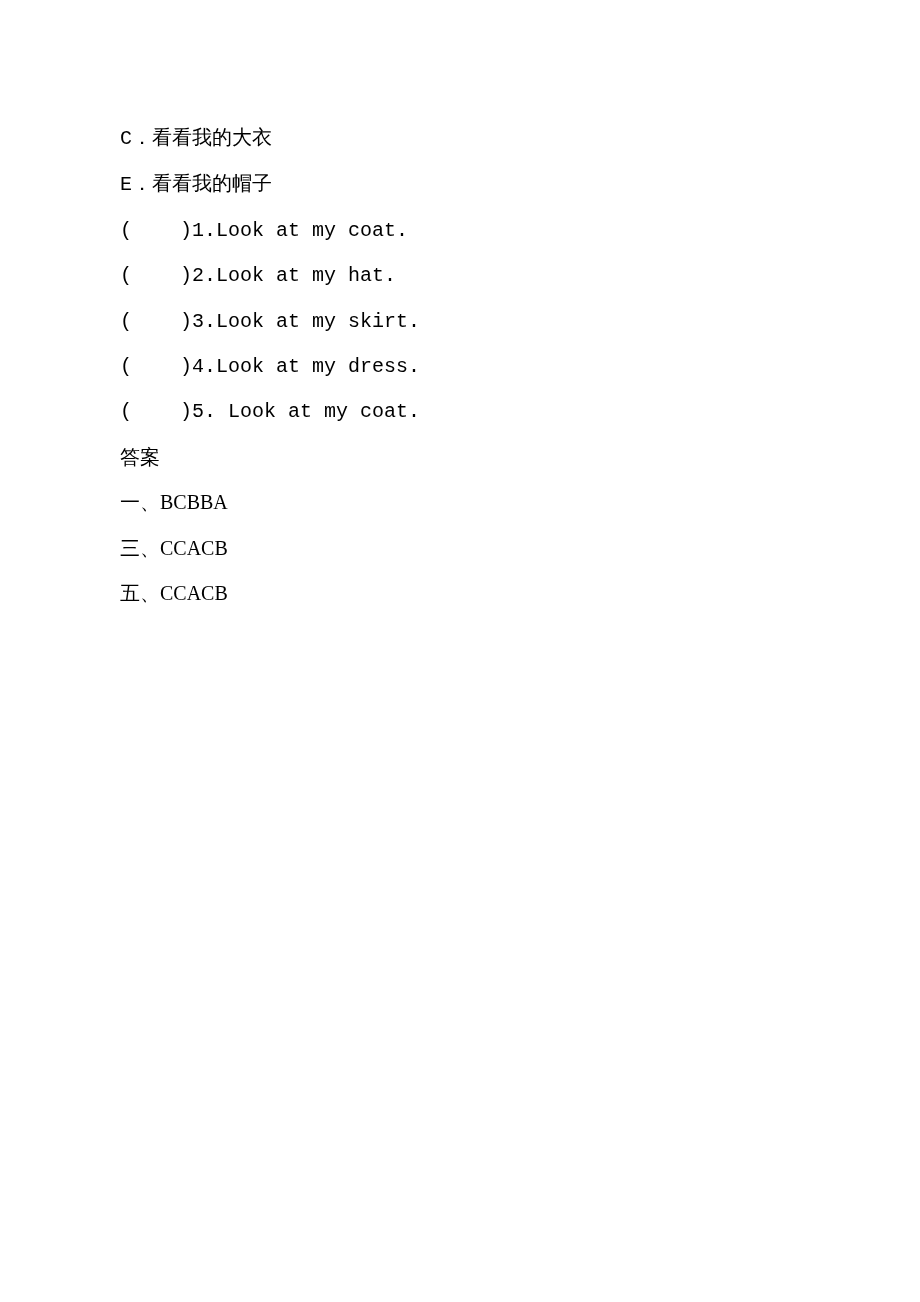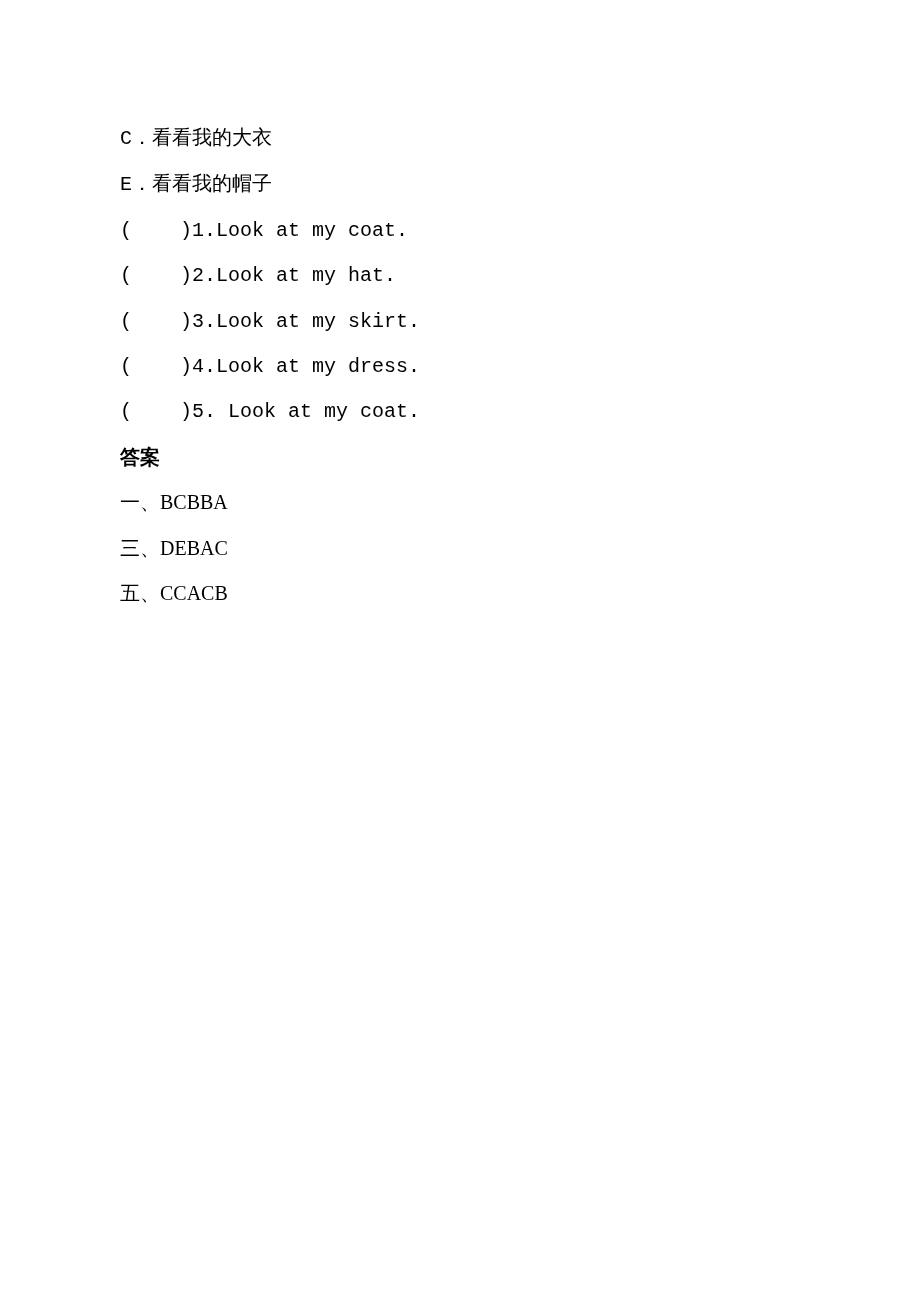--- a/index.html
+++ b/index.html
@@ -15,21 +15,21 @@
     box-sizing: border-box;
     font-family: "SimSun", "宋体", serif;
     font-size: 20px;
     color: #000;
     line-height: 2.27;
   }
   .mono {
     font-family: "Courier New", monospace;
   }
   .bold {
-    font-weight: bold;
+    font-weight: normal;
   }
   .line {
     white-space: pre;
   }
 </style>
 </head>
 <body>
 
 <div class="page">
 
@@ -38,16 +38,16 @@
 
   <div class="line mono"><span>(    )1.</span><span>Look at my coat.</span></div>
   <div class="line mono"><span>(    )2.</span><span>Look at my hat.</span></div>
   <div class="line mono"><span>(    )3.</span><span>Look at my skirt.</span></div>
   <div class="line mono"><span>(    )4.</span><span>Look at my dress.</span></div>
   <div class="line mono"><span>(    )5. </span><span>Look at my coat.</span></div>
 
   <div class="line bold">答案</div>
 
   <div class="line">一、BCBBA</div>
-  <div class="line">三、DEBAC</div>
+  <div class="line">三、CCACB</div>
   <div class="line">五、CCACB</div>
 
 </div>
 
 </body></html>

